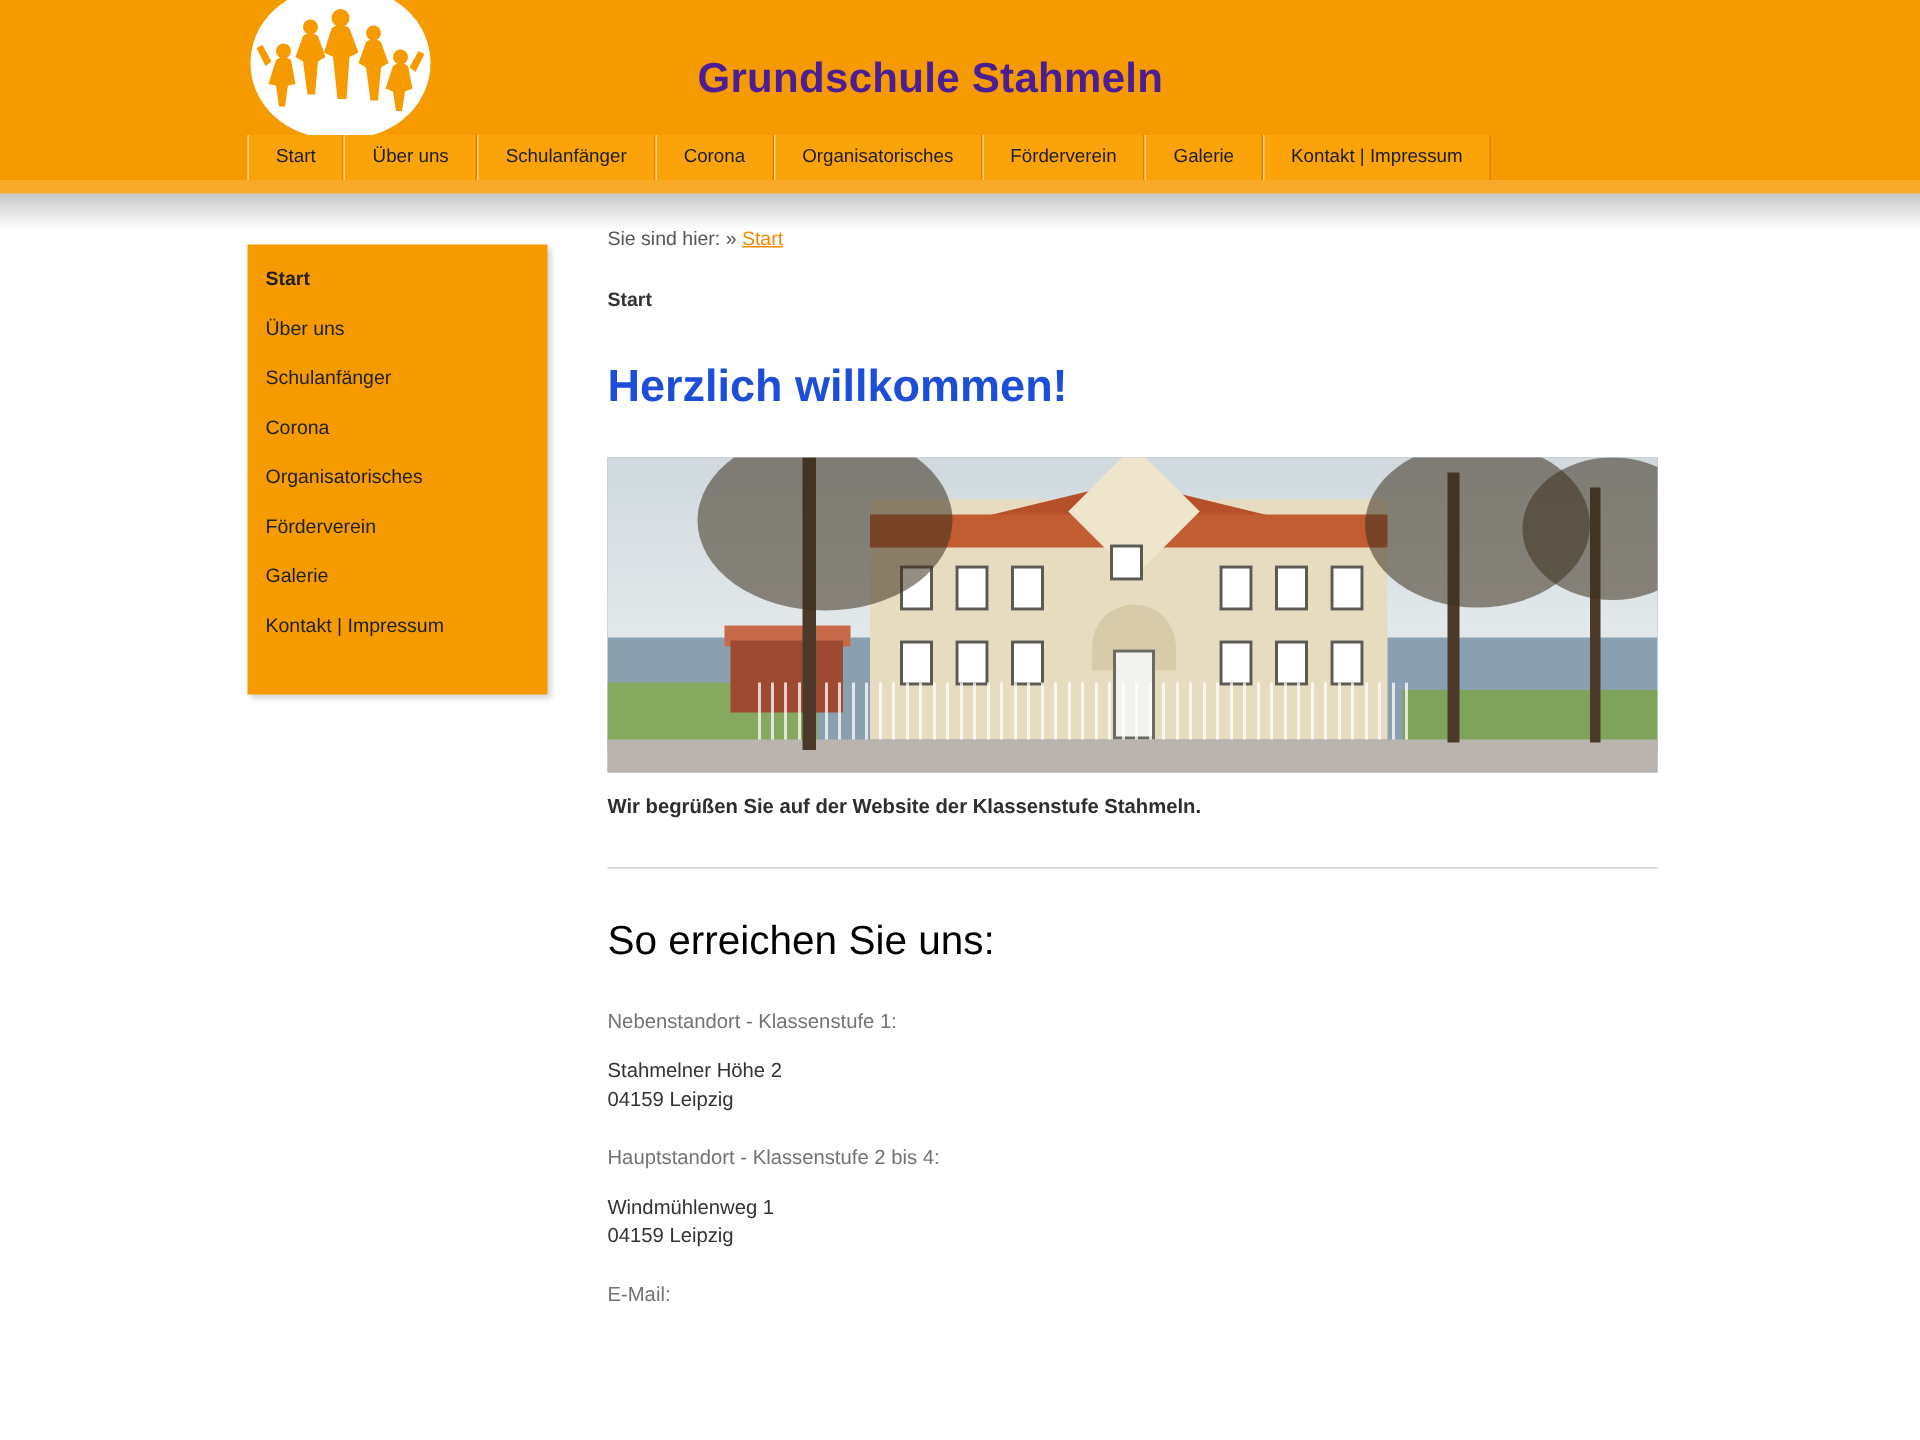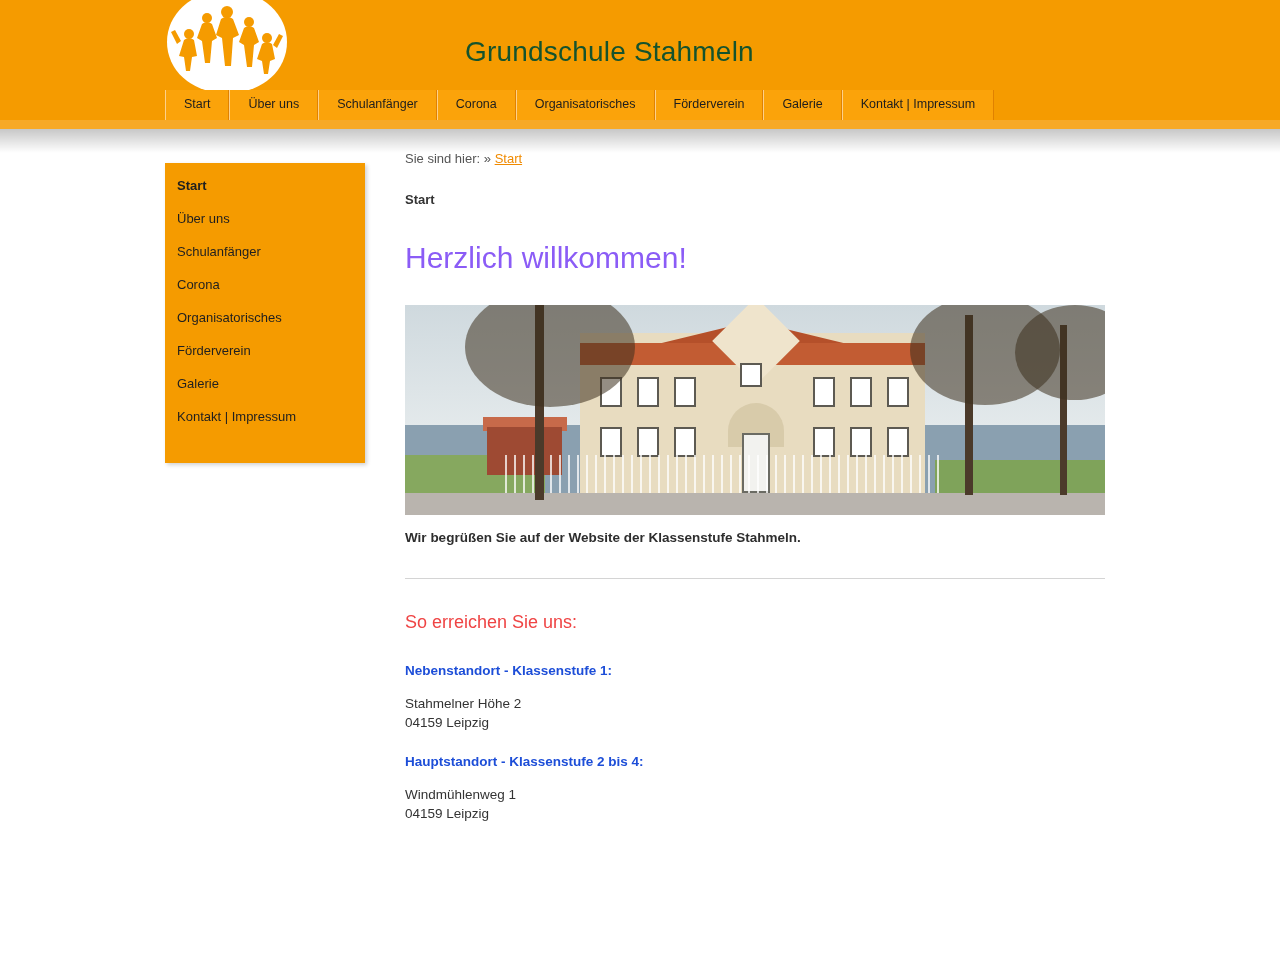--- a/index.html
+++ b/index.html
@@ -24,22 +24,22 @@
     width: 120px; height: 100px;
     background: #ffffff;
     border-radius: 60px / 56px;
     overflow: hidden;
   }
   .logo-figures { position: absolute; left: 0; top: 0; }
   .site-title {
     position: absolute;
     left: 465px; top: 36px;
     font-size: 28px;
-    color: #14532d;
-    font-weight: normal;
+    color: #4c1d95;
+    font-weight: bold;
     letter-spacing: 0.2px;
     white-space: nowrap;
   }
 
   
   .topnav {
     position: absolute;
     left: 0; top: 90px;
     width: 1280px; height: 30px;
     background: #f59b00;
@@ -111,22 +111,22 @@
     text-decoration: underline;
   }
   .page-label {
     font-size: 13px;
     font-weight: bold;
     color: #333;
     margin-bottom: 34px;
   }
   h1.welcome {
     font-size: 30px;
-    font-weight: normal;
-    color: #8b5cf6;
+    font-weight: bold;
+    color: #1d4ed8;
     margin: 0 0 30px 0;
   }
   .photo {
     width: 700px;
     height: 210px;
     position: relative;
     overflow: hidden;
     background: #8aa0b0;
   }
   .caption {
@@ -134,29 +134,29 @@
     font-weight: bold;
     color: #2e2e2e;
     margin-top: 15px;
   }
   hr.sep {
     border: 0;
     border-top: 1px solid #d4d4d4;
     margin: 33px 0 33px 0;
   }
   h2.contact-title {
-    font-size: 18px;
+    font-size: 27px;
     font-weight: normal;
-    color: #ef4444;
+    color: #000000;
     margin: 0 0 30px 0;
   }
   .blk-title {
     font-size: 13.5px;
-    font-weight: bold;
-    color: #1d4ed8;
+    font-weight: normal;
+    color: #737373;
     margin-bottom: 16px;
   }
   .blk-lines {
     font-size: 13.5px;
     color: #333;
     line-height: 19px;
     margin-bottom: 22px;
   }
   .blk-lines b { color: #222; }
 
@@ -307,13 +307,14 @@
         <div>Stahmelner Höhe 2</div>
         <div>04159 Leipzig</div>
       </div>
       <div class="blk-title">Hauptstandort - Klassenstufe 2 bis 4:</div>
       <div class="blk-lines">
         <div>Windmühlenweg 1</div>
         <div>04159 Leipzig</div>
       </div>
     </div>
 
+  <div class="blk-title">E-Mail:</div>
 </div>
 
 </body></html>

